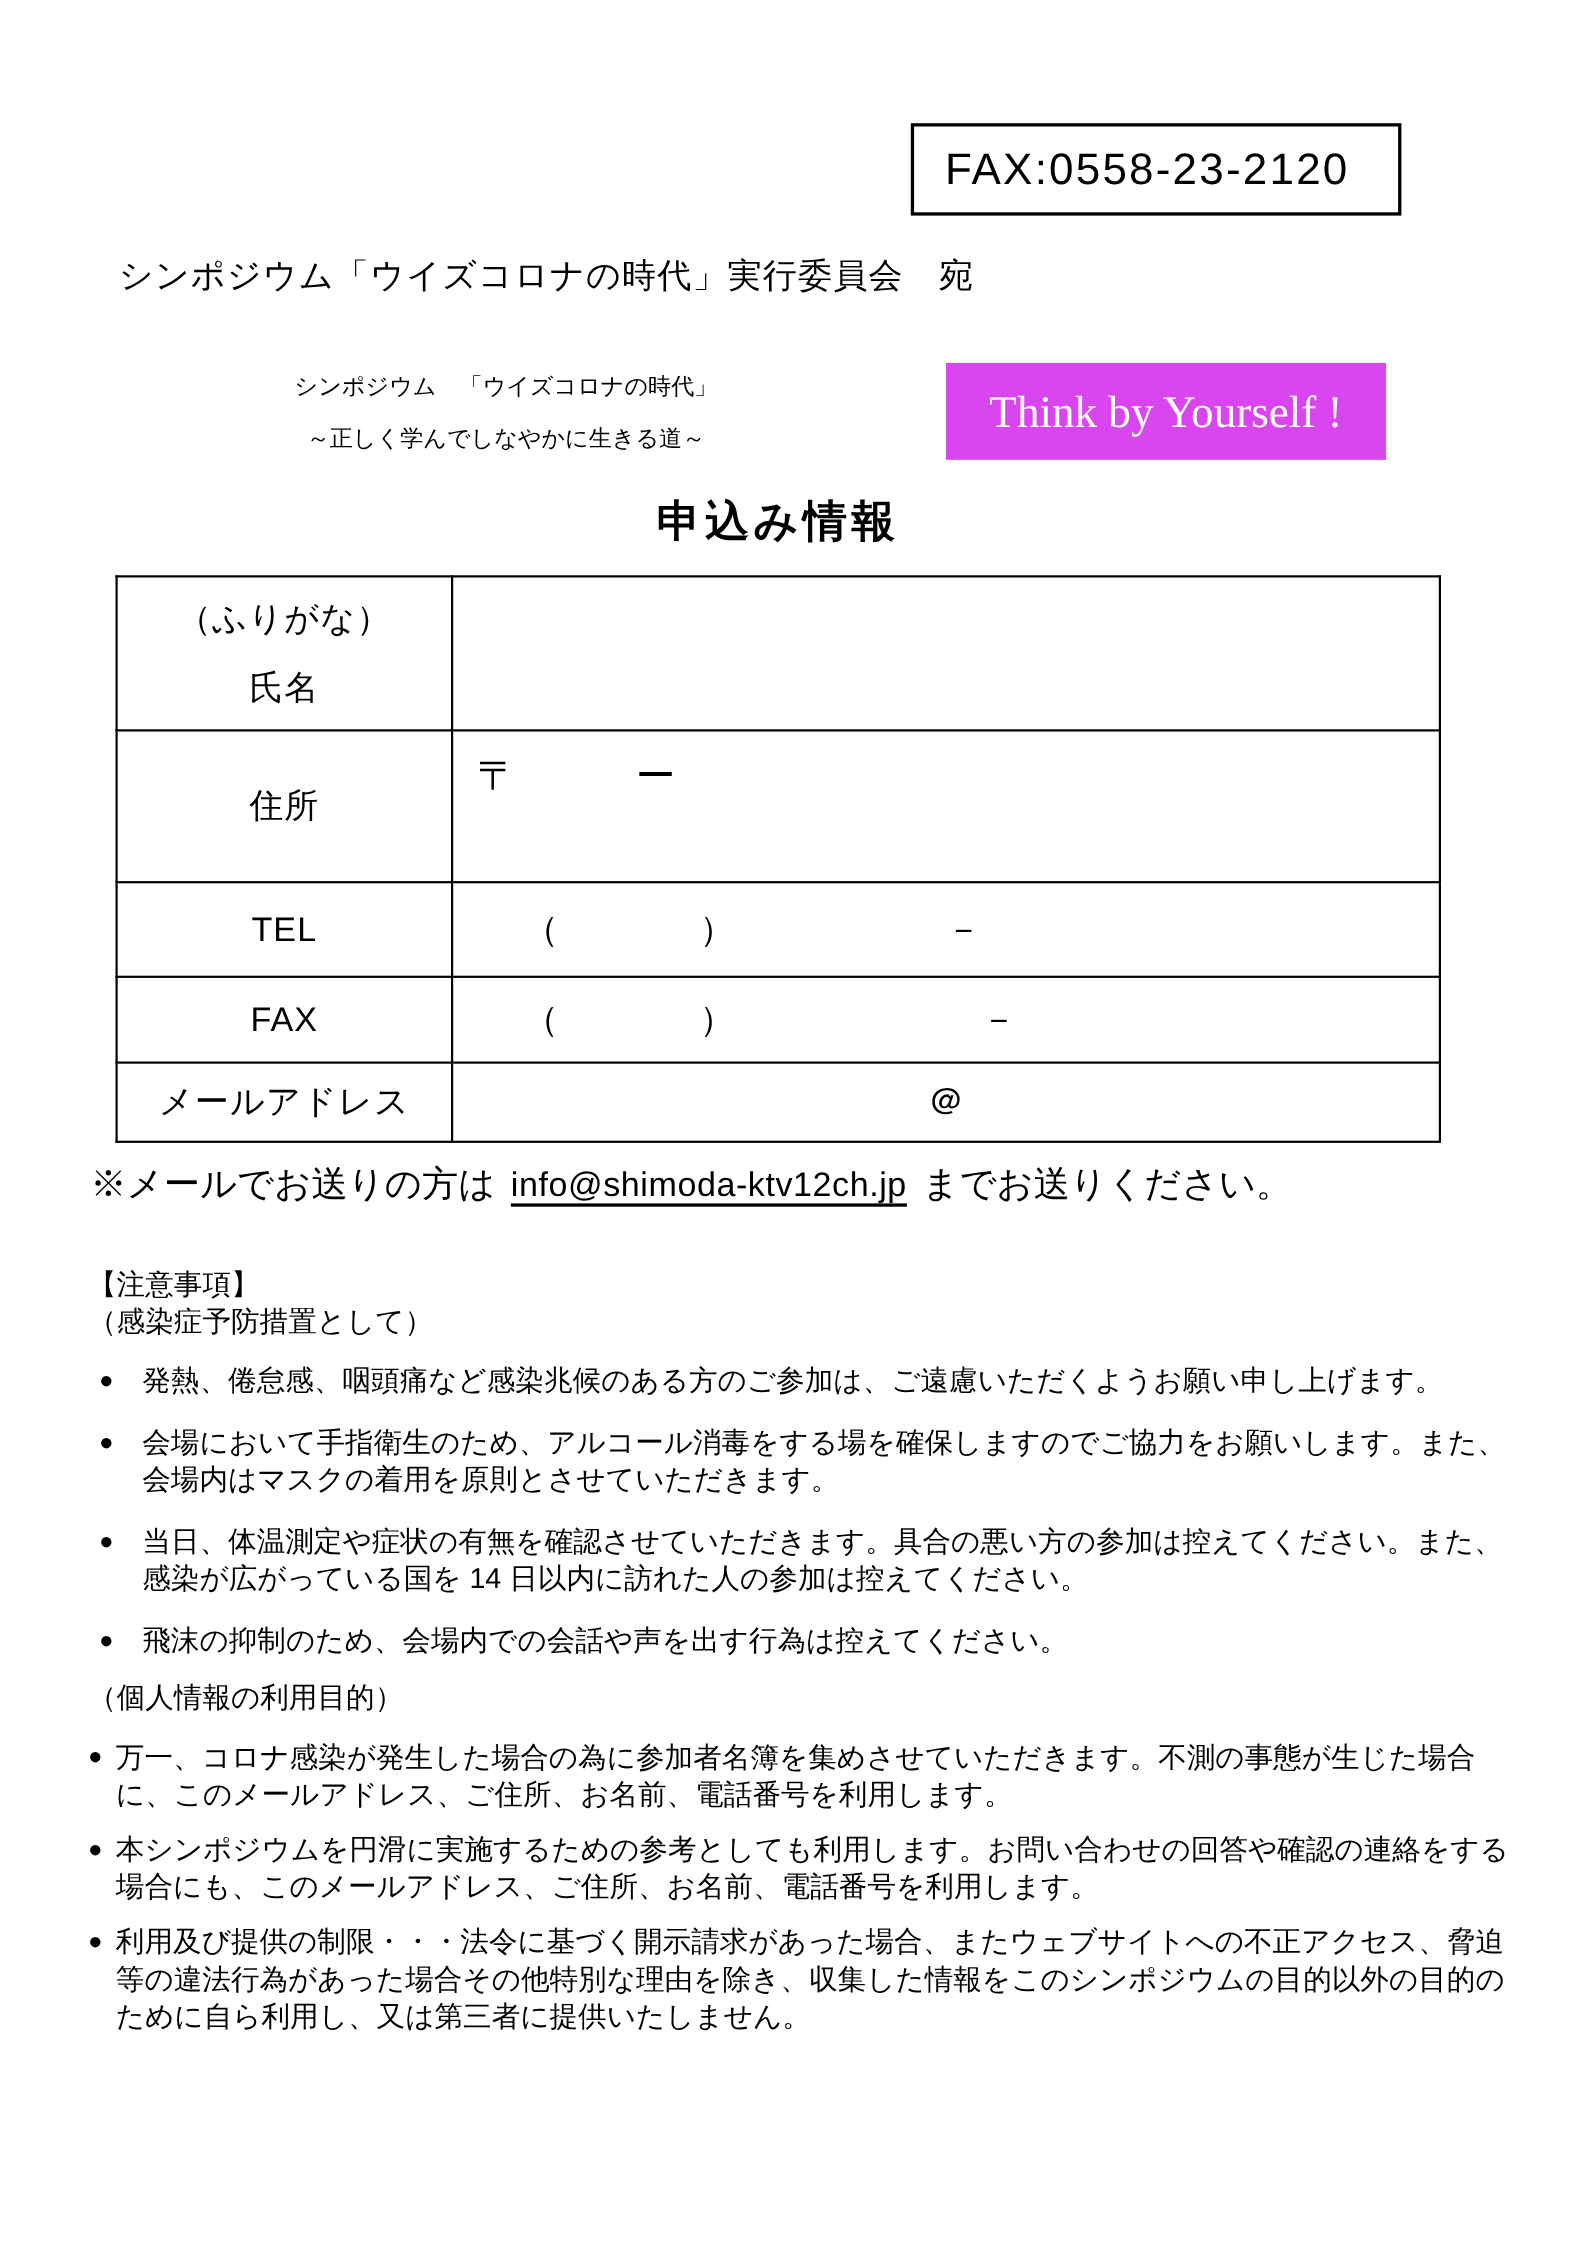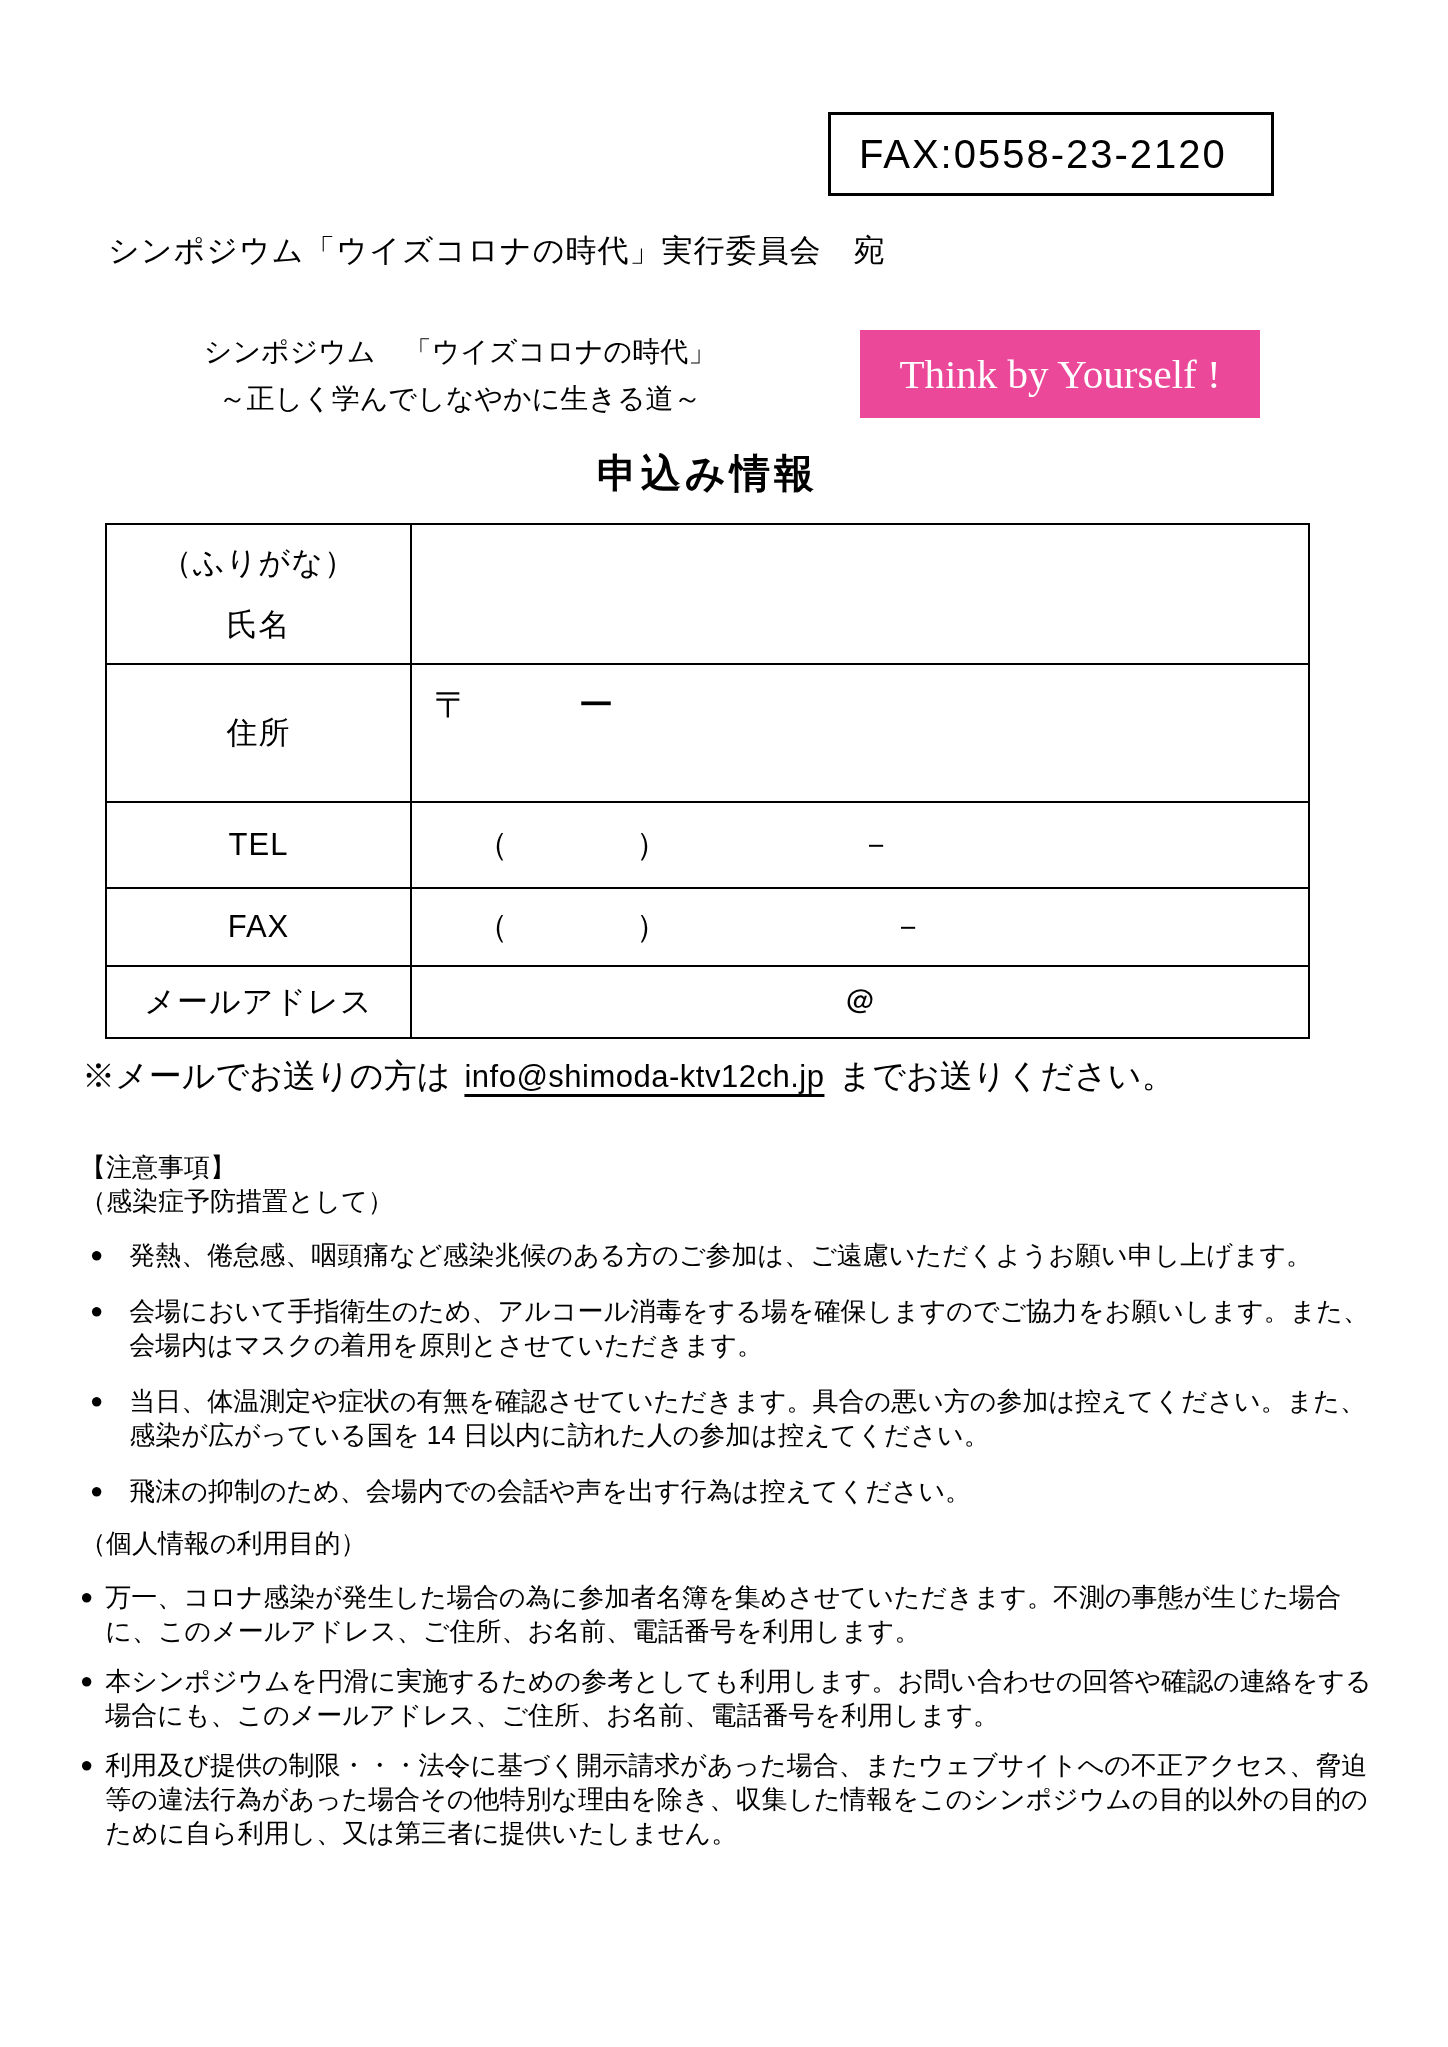--- a/index.html
+++ b/index.html
@@ -35,31 +35,31 @@
     letter-spacing: 1px;
     white-space: nowrap;
   }
 
   
   .title-block {
     position: absolute;
     left: 140px; top: 328px;
     width: 640px;
     text-align: center;
-    font-size: 28px;
+    font-size: 21px;
     line-height: 47px;
     white-space: nowrap;
   }
 
   
   .badge {
     position: absolute;
     left: 860px; top: 330px;
     width: 400px; height: 88px;
-    background: #ec4899;
+    background: #d946ef;
     color: #ffffff;
     display: flex; align-items: center; justify-content: center;
     font-family: "Liberation Serif", serif;
     font-size: 41px;
     white-space: nowrap;
   }
 
   
   .form-heading {
     position: absolute;

